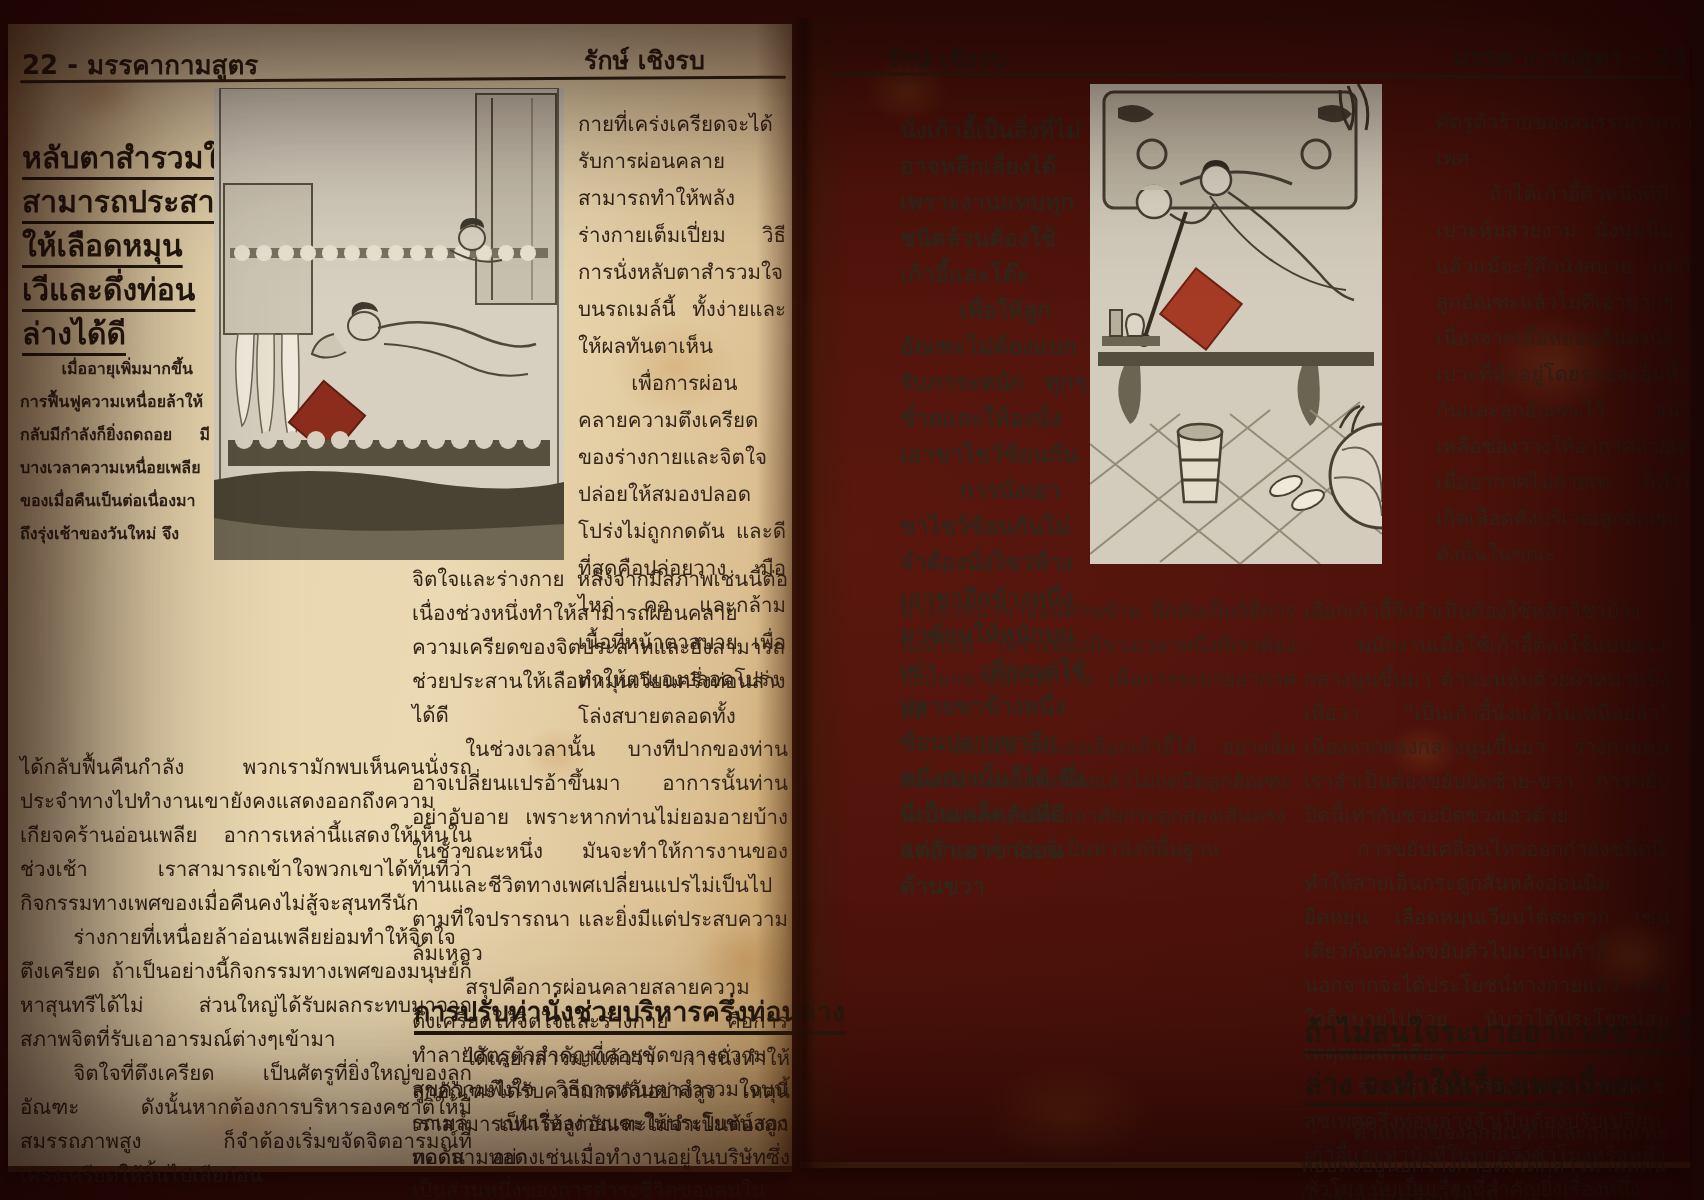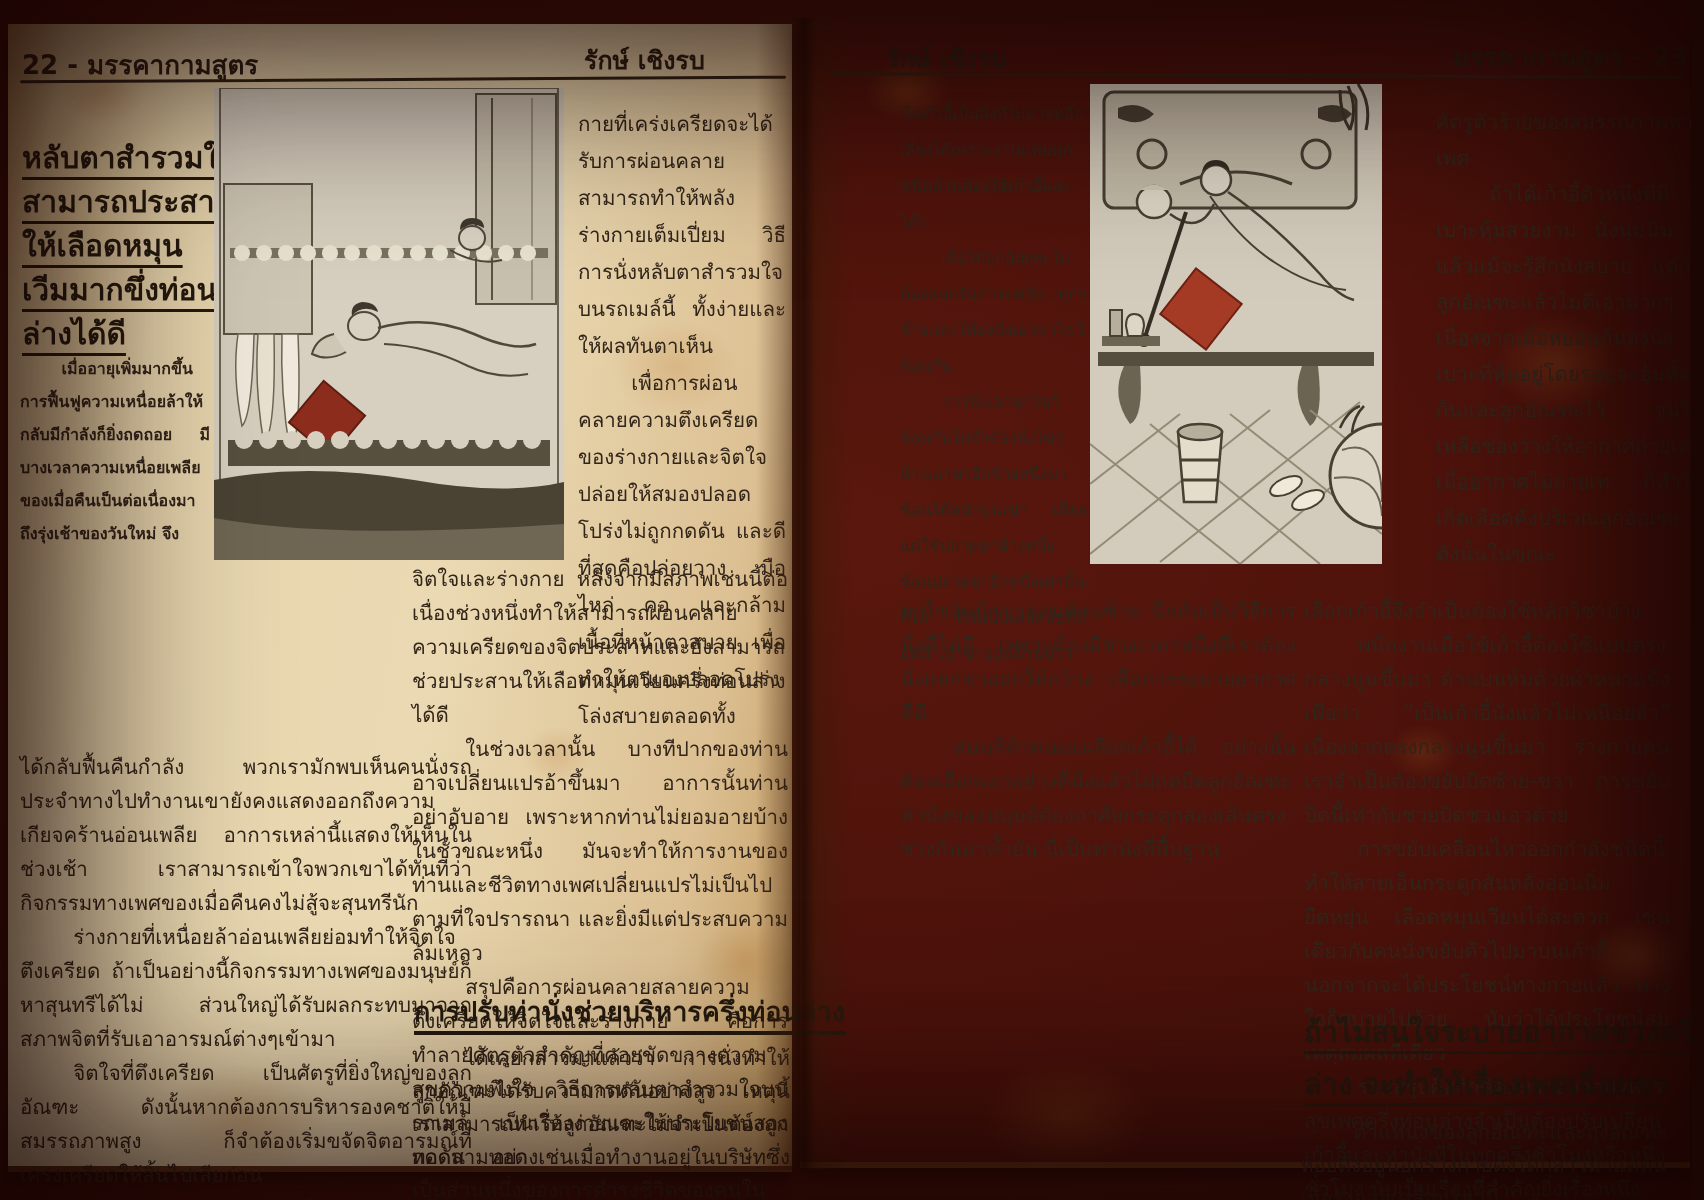--- a/index.html
+++ b/index.html
@@ -43,21 +43,21 @@
   </div>
 
   <div class="hdr" style="left:22px;top:44px;font-size:26px;">22 - มรรคากามสูตร</div>
   <div class="hdr" style="left:584px;top:40px;font-size:25px;">รักษ์ เชิงรบ</div>
   <div class="hrule" style="left:20px;top:78px;width:766px;transform:rotate(-0.35deg);"></div>
 
   <div class="bighead" style="left:22px;top:136px;font-size:30px;line-height:44px;">
     <div>หลับตาสำรวมใจ</div>
     <div>สามารถประสาน</div>
     <div>ให้เลือดหมุน</div>
-    <div>เวีมมากขึ่งท่อน</div>
+    <div>เวีและดึ่งท่อน</div>
     <div>ล่างได้ดี</div>
   </div>
 
   <div class="txt" style="left:20px;top:352px;width:190px;font-size:16px;line-height:33px;font-weight:bold;">
     <p>เมื่ออายุเพิ่มมากขึ้น การฟื้นฟูความเหนื่อยล้าให้กลับมีกำลังก็ยิ่งถดถอย มีบางเวลาความเหนื่อยเพลียของเมื่อคืนเป็นต่อเนื่องมาถึงรุ่งเช้าของวันใหม่ จึง</p>
   </div>
 
   <div class="txt" style="left:20px;top:750px;width:452px;font-size:20.5px;line-height:34px;">
     <p class="noind">ได้กลับฟื้นคืนกำลัง พวกเรามักพบเห็นคนนั่งรถประจำทางไปทำงานเขายังคงแสดงออกถึงความเกียจคร้านอ่อนเพลีย อาการเหล่านี้แสดงให้เห็นในช่วงเช้า เราสามารถเข้าใจพวกเขาได้ทันทีว่า กิจกรรมทางเพศของเมื่อคืนคงไม่สู้จะสุนทรีนัก</p>
     <p>ร่างกายที่เหนื่อยล้าอ่อนเพลียย่อมทำให้จิตใจตึงเครียด ถ้าเป็นอย่างนี้กิจกรรมทางเพศของมนุษย์ก็หาสุนทรีได้ไม่ ส่วนใหญ่ได้รับผลกระทบมาจากสภาพจิตที่รับเอาอารมณ์ต่างๆเข้ามา</p>
@@ -149,21 +149,21 @@
   </div>
 
   <div class="page" id="page-right">
     <div class="stain"></div>
   </div>
 
   <div class="hdr" style="left:886px;top:38px;font-size:25px;">รักษ์ เชิงรบ</div>
   <div class="hdr" style="left:1452px;top:36px;font-size:26px;">มรรคากามสูตร - 23</div>
   <div class="hrule" style="left:832px;top:74px;width:852px;transform:rotate(0.25deg);"></div>
 
-  <div class="txt" style="left:900px;top:96px;width:186px;font-size:16px;line-height:36px;">
+  <div class="txt" style="left:900px;top:112px;width:186px;font-size:23px;line-height:36px;font-weight:bold;">
     <p class="noind">นั่งเก้าอี้เป็นสิ่งที่ไม่อาจหลีกเลี่ยงได้เพราะงานแทบทุกชนิดล้วนต้องใช้เก้าอี้และโต๊ะ</p>
     <p>เพื่อให้ลูกอัณฑะไม่ต้องแบกรับภาระหนัก ทุกๆชั่ายและให้องนั่งเอาขาไขว้ซ้อนกัน</p>
     <p>การนั่งเอาขาไขว้ซ้อนกันไม่จำต้องนั่งไขว่ห้างเอาขาอีกข้างหนึ่งมาซ้อนให้หนักบนเข่า เพียงแต่ใช้ปลายขาข้างหนึ่งซ้อนปลายขาอีกหนึ่งเท่านั้นก็ได้ ซึ่งนี่เป็นเคล็ดลับที่ดี แต่ถ้าเอาขาอ่อนด้านขวา</p>
   </div>
 
   <div style="position:absolute;left:1090px;top:84px;width:292px;height:480px;">
     <svg width="292" height="480" viewBox="0 0 292 480">
       <rect x="0" y="0" width="292" height="480" fill="#d3cbbb"></rect>
 
       <rect x="14" y="8" width="252" height="116" rx="10" fill="#c4bca9" stroke="#474033" stroke-width="3"></rect>

